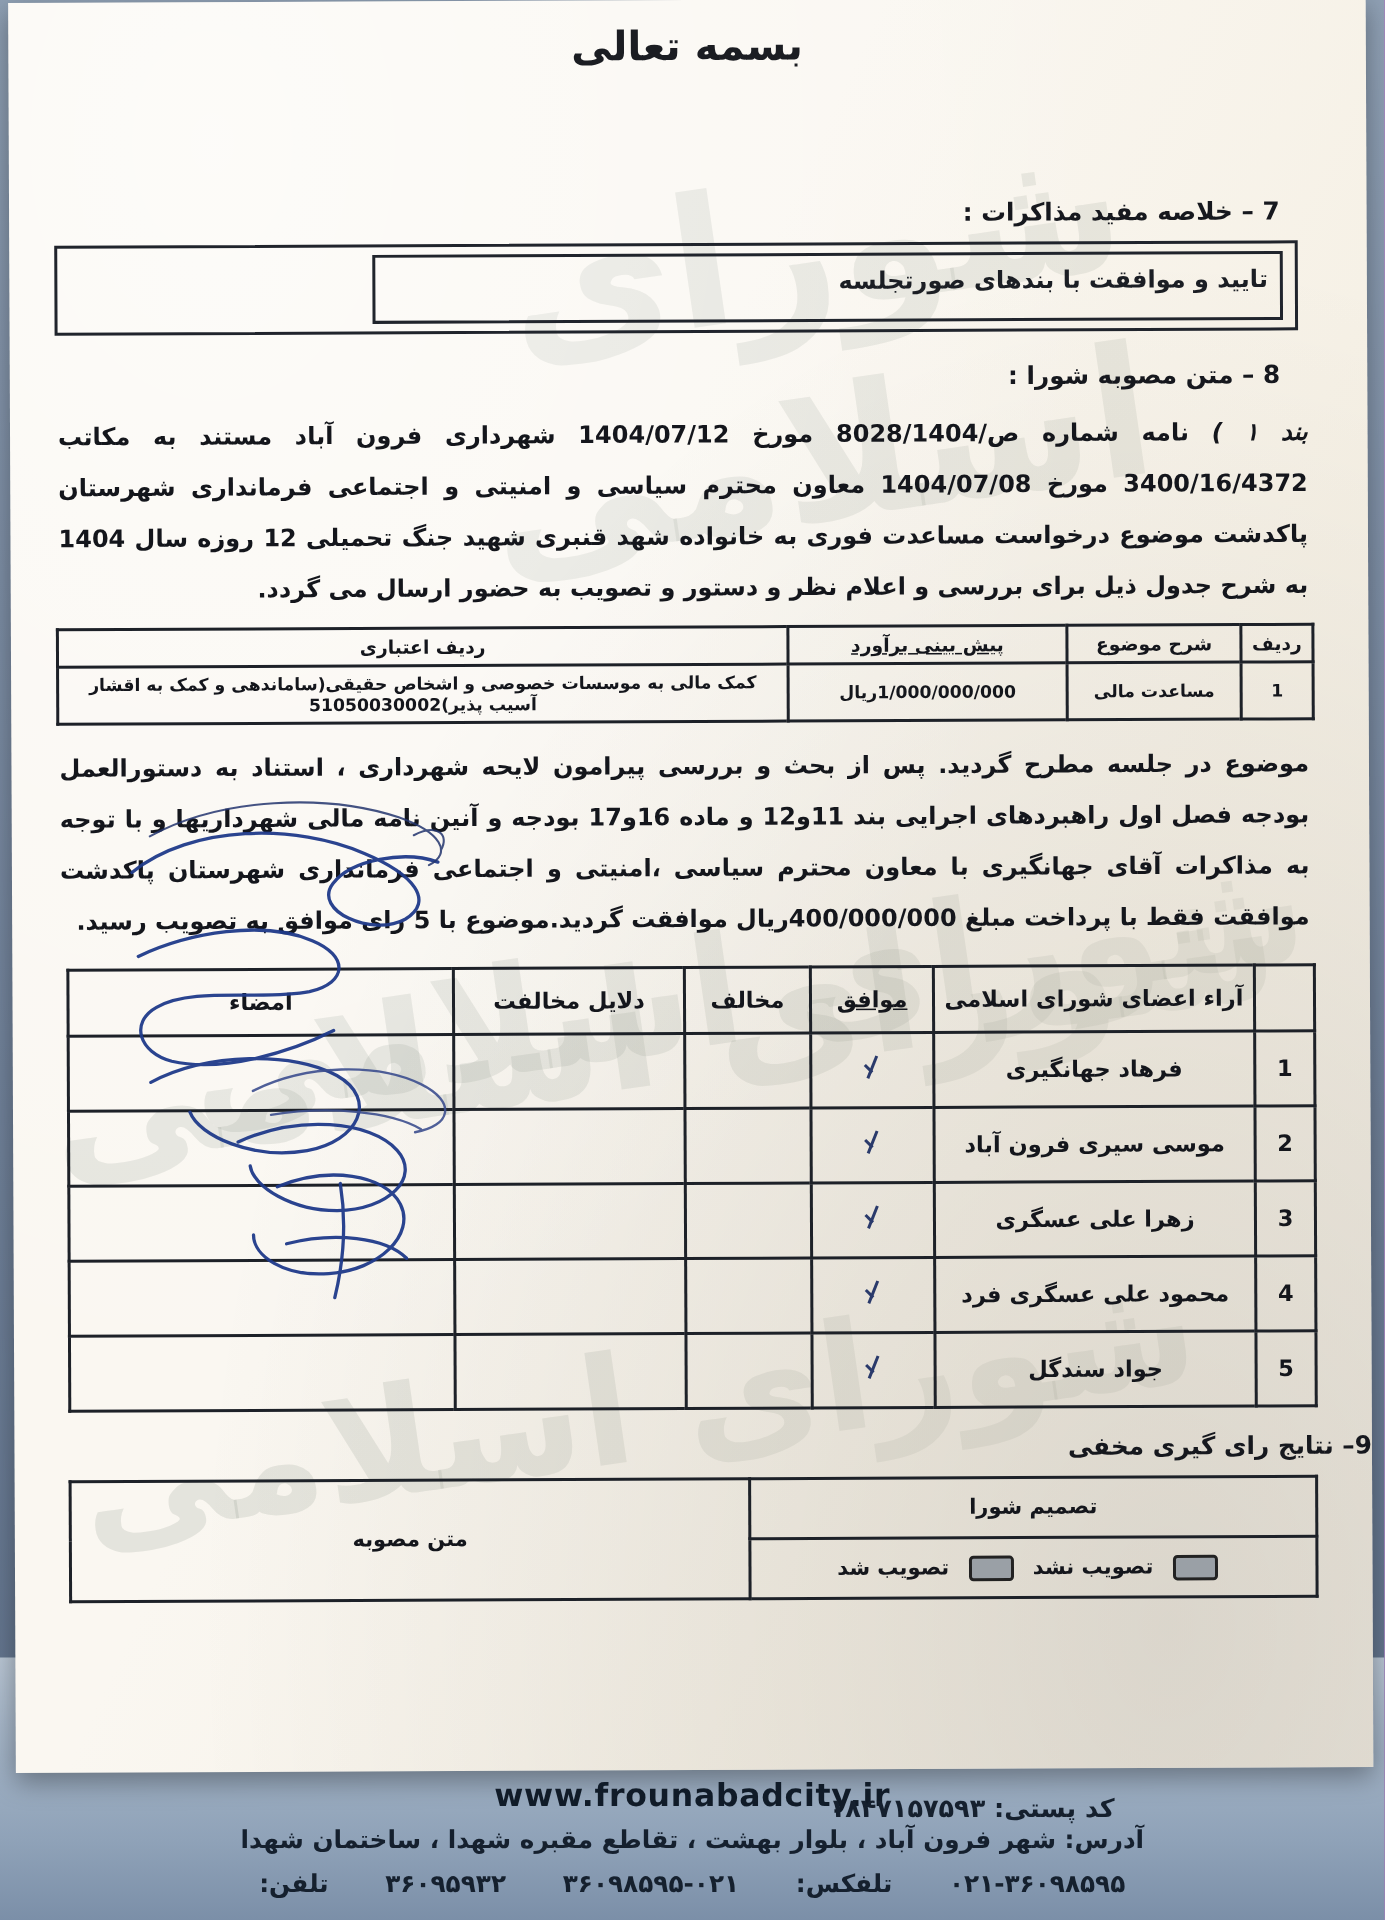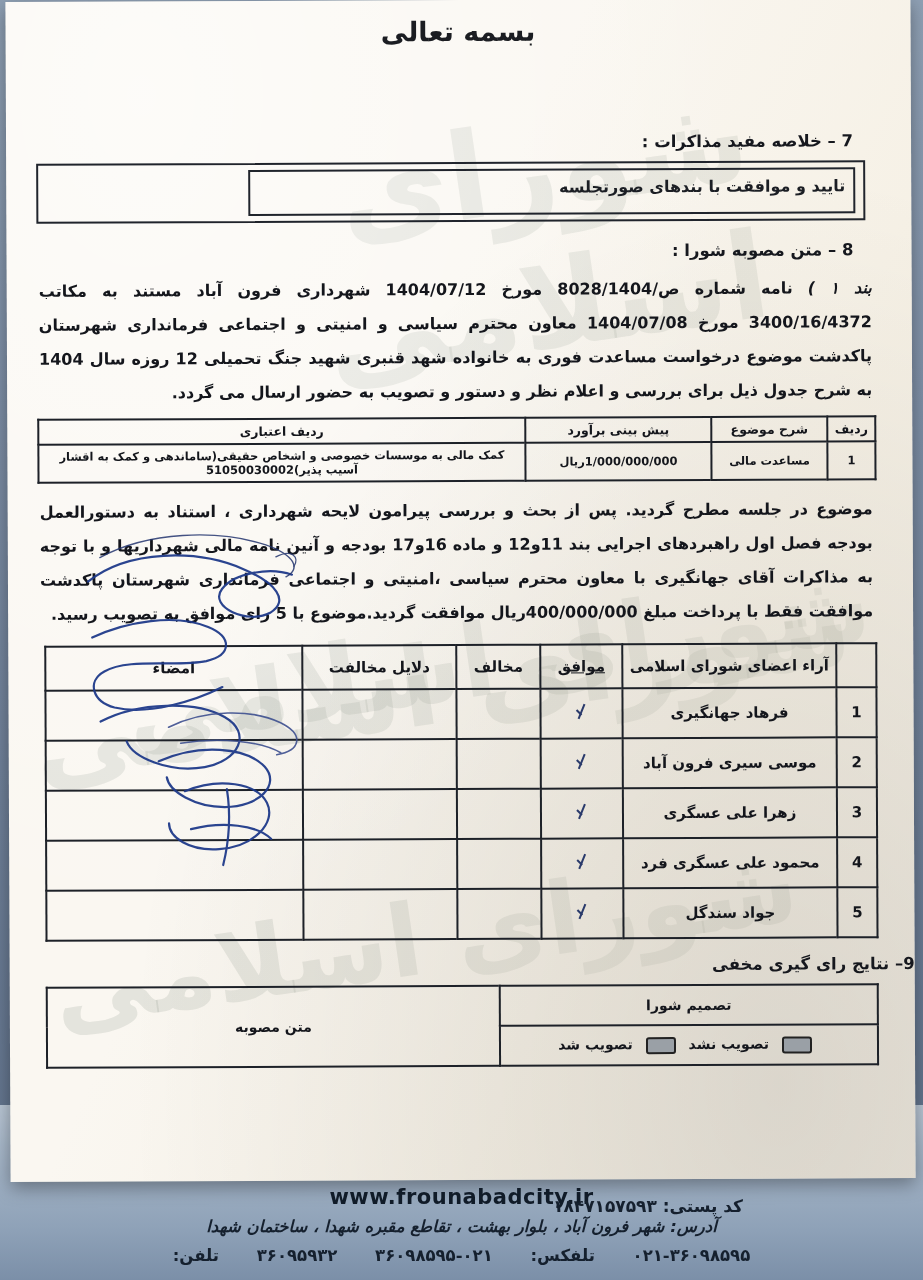--- a/index.html
+++ b/index.html
@@ -136,21 +136,21 @@
     border: 2px solid #1d2128;
     font-size: 11.5px;
     font-weight: bold;
     text-align: center;
     padding: 4px 2px;
     color: #14161c;
   }
   table.fin th { font-size: 12.5px; }
   .col-radif { width: 42px; }
   .col-sharh { width: 110px; }
-  .col-pish  { width: 180px; }
+  .col-pish  { width: 180px; text-decoration: underline; }
 
   table.votes {
     margin: 14px 36px 0 36px;
     width: calc(100% - 72px);
     border-collapse: collapse;
     table-layout: fixed;
   }
   table.votes th, table.votes td {
     border: 2px solid #1d2128;
     font-size: 15px;
@@ -237,21 +237,20 @@
     position:absolute;
     right: 180px;
     top: 16px;
     font-size: 17px;
     font-weight: bold;
   }
   .addr {
     margin-top: 8px;
     font-size: 16.5px;
     font-weight: bold;
-    font-style: italic;
   }
   .tel {
     margin-top: 10px;
     font-size: 16.5px;
     font-weight: bold;
   }
   .tel span { margin: 0 16px; }
 </style>
 </head>
 <body>

